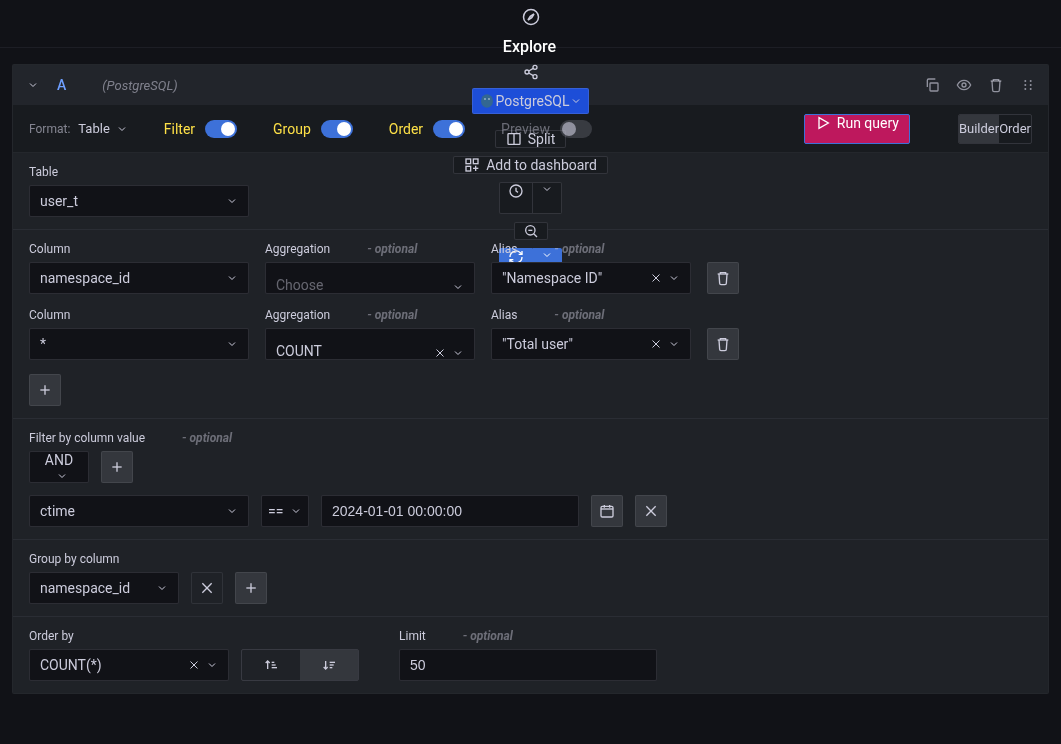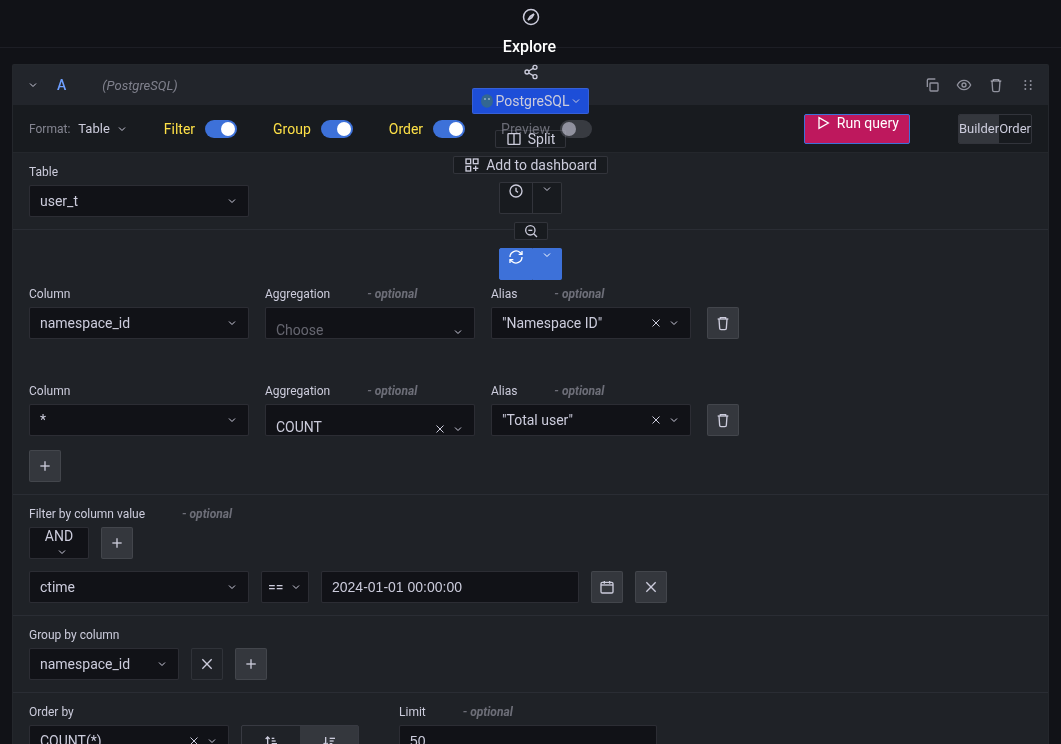--- a/index.html
+++ b/index.html
@@ -93,21 +93,21 @@
     background: #111217; border: 1px solid rgba(204,204,220,0.15);
     border-radius: 2px; padding: 0 10px; height: 32px; min-width: 200px; cursor:pointer;
     font-size: 14px;
   }
   .select .sx { display:flex; gap:6px; align-items:center;}
   .select .placeholder { color: rgba(204,204,220,0.45);}
   .input {
     background: #111217; border: 1px solid rgba(204,204,220,0.15);
     border-radius: 2px; padding: 0 10px; height: 32px; color: #ccccdc; font-size:14px;
   }
-  .row { display:flex; gap:16px; align-items:flex-end; margin-bottom: 14px; margin-top: 45px;}
+  .row { display:flex; gap:16px; align-items:flex-end; margin-bottom: 14px;}
   .col { display:flex; flex-direction:column;}
   .icon-square {
     width:32px; height:32px; background:#34373d; border:1px solid rgba(204,204,220,0.1); border-radius:2px;
     display:flex; align-items:center; justify-content:center; cursor:pointer; color:#ccccdc;
   }
   .w220{width:220px;} .w210{width:210px;align-items:flex-end;} .w150{width:150px;} .w185{width:185px;} .w60 {min-width:60px;width:auto;} .w130{width:130px;} .w258{width:258px;} .w64{min-width:48px;width:48px;}
   .filter-row-line { display:flex; gap:12px; align-items:center;}
   .small-x { width:12px; height:12px;}
   .sortseg { display:flex; border:1px solid rgba(204,204,220,0.15); border-radius:2px; height:32px;}
   .sortseg .sbtn { width:58px; display:flex; align-items:center; justify-content:center; cursor:pointer;}

